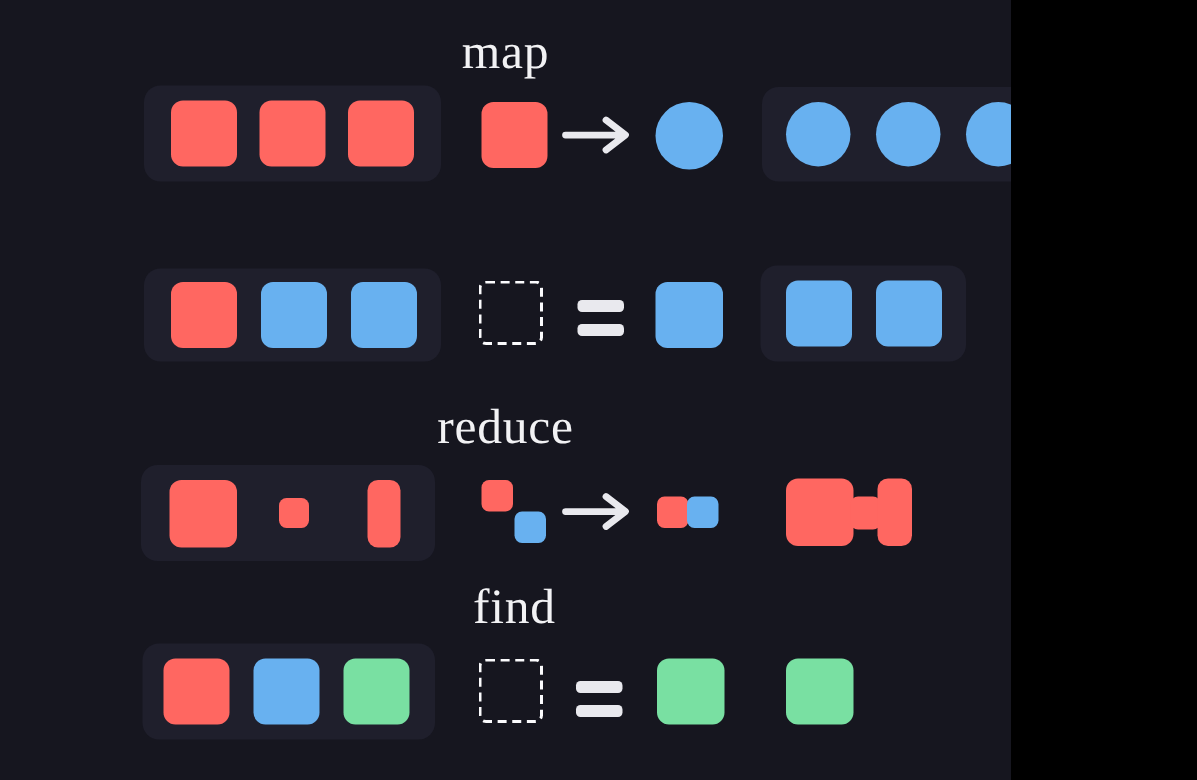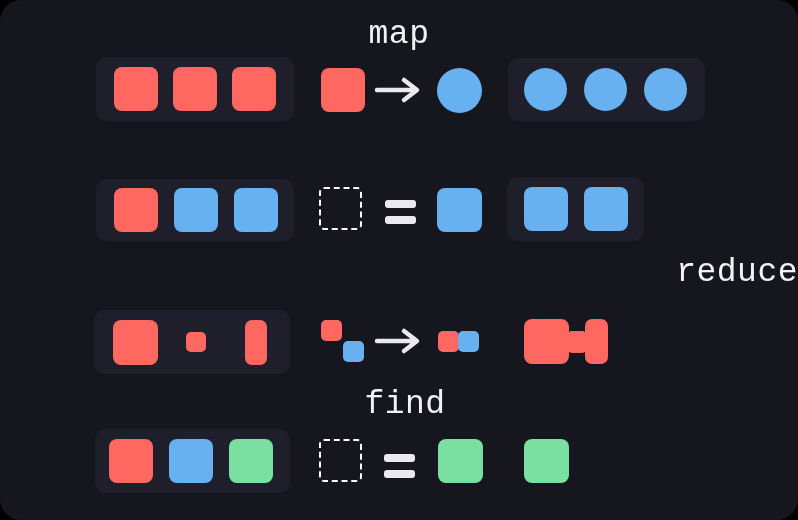--- a/index.html
+++ b/index.html
@@ -5,24 +5,23 @@
   :root{
     --background:#16161f;
     --panel:#1f1f2c;
     --red:#ff6761;
     --blue:#68b1f0;
     --green:#79e0a2;
     --foreground:#f2f2f4;
   }
   html,body{margin:0;padding:0;background:#000;}
   .stage{
-    position:relative;width:798px;height:520px;overflow:hidden;
+    position:relative;width:674px;height:520px;overflow:hidden;
     background:var(--background);
-    font-family:Liberation Mono, monospace;
-    border-radius:21px;
+    font-family:Liberation Serif, serif;
   }
   .title{
     position:absolute;left:0;right:0;text-align:center;
     color:var(--foreground);font-size:33px;font-weight:400;letter-spacing:.5px;
     line-height:38px;
   }
   .panel{
     position:absolute;background:var(--panel);border-radius:11px;
     display:flex;align-items:center;box-sizing:border-box;
   }
@@ -87,21 +86,21 @@
     <div class="bar"></div>
   </div>
 
   <div class="abs sq blue" style="left:437px;top:188px;width:45px;height:44px;"></div>
 
   <div class="panel" style="left:507px;top:177px;width:137px;height:64px;padding-left:17px;gap:16px;">
     <div class="sq blue" style="width:44px;height:44px;"></div>
     <div class="sq blue" style="width:44px;height:44px;"></div>
   </div>
 
-  <div class="title" style="top:254px;text-align:right;">reduce</div>
+  <div class="title" style="top:266px;">reduce</div>
 
   <div class="panel" style="left:94px;top:310px;width:196px;height:64px;padding-left:19px;">
     <div class="sq red" style="width:45px;height:45px;"></div>
     <div class="sq red" style="width:20px;height:20px;border-radius:5px;margin-left:28px;"></div>
     <div class="sq red" style="width:22px;height:45px;border-radius:7px;margin-left:39px;"></div>
   </div>
 
   <div class="diag" style="left:321px;top:320px;">
     <div class="sq red" style="position:absolute;left:0;top:0;width:21px;height:21px;border-radius:5px;"></div>
     <div class="sq blue" style="position:absolute;left:22px;top:21px;width:21px;height:21px;border-radius:5px;"></div>

